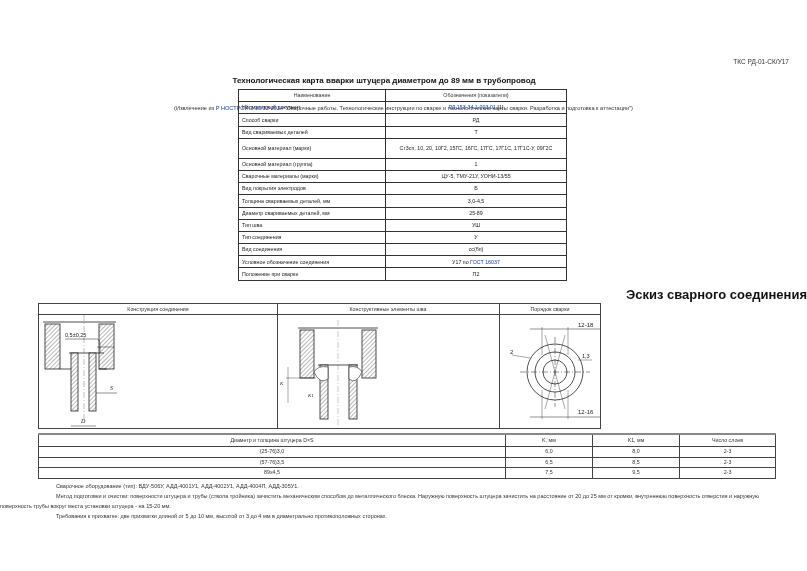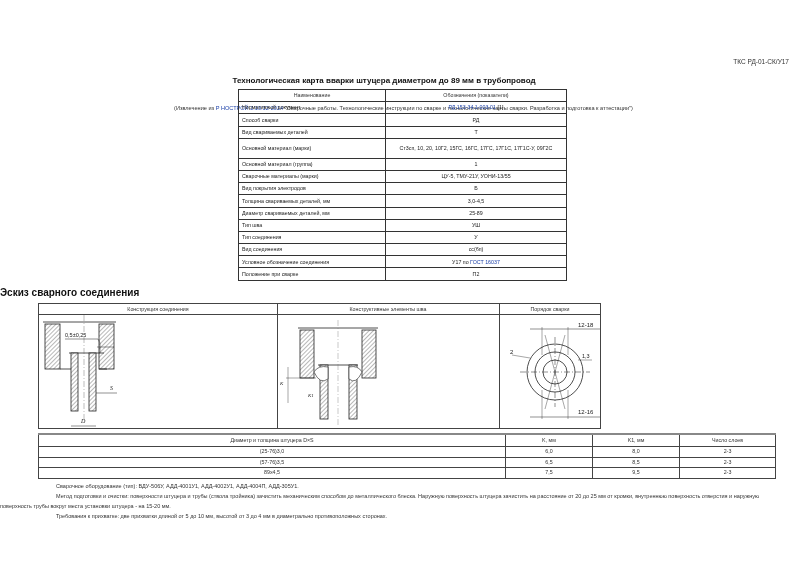--- a/index.html
+++ b/index.html
@@ -11,21 +11,21 @@
   .title { position: absolute; left: 0; width: 696px; top: 76px; text-align: center; font-size: 8px; font-weight: bold; color: #111; margin-left: 36px; }
   .subtitle { position: absolute; left: 0; width: 807px; top: 105px; text-align: center; font-size: 5.6px; color: #333; white-space: nowrap; }
   .link { color: #1a3fa8; }
   table { border-collapse: collapse; }
   .params { position: absolute; left: 238px; top: 89px; width: 329px; font-size: 5.3px; }
   .params td, .params th { border: 0.8px solid #333; padding: 1px 3px; height: 9.2px; line-height: 6.6px; font-weight: normal; }
   .params th { text-align: center; color: #333; }
   .params td.c1 { width: 140px; text-align: left; }
   .params td.c2 { text-align: center; }
   .params tr.tall td { height: 17px; }
-  .sketch-title { position: absolute; left: 0; width: 807px; top: 287px; text-align: left; font-size: 10px; font-weight: bold; color: #111; }
+  .sketch-title { position: absolute; left: 0; width: 807px; top: 287px; text-align: right; font-size: 13px; font-weight: bold; color: #111; }
   .sketch { position: absolute; left: 38px; top: 303px; width: 563px; height: 126px; border: 1px solid #444; box-sizing: border-box; }
   .sketch .hdr { position: absolute; top: 0; height: 11px; border-bottom: 1px solid #444; font-size: 5.3px; text-align: center; line-height: 11px; color: #333; box-sizing: border-box; }
   .sketch .vline { position: absolute; top: 0; bottom: 0; width: 0; border-left: 1px solid #444; }
   .sketch svg { position: absolute; }
   .dims { position: absolute; left: 38px; top: 433px; width: 738px; font-size: 5.3px; }
   .dims td, .dims th { border: 0.8px solid #444; height: 9.5px; line-height: 7px; padding: 0 3px; text-align: center; font-weight: normal; color: #333; }
   .dims tr.head th { height: 11px; border-top: 2px solid #888; }
   .notes { position: absolute; left: 0; top: 481px; width: 790px; font-size: 5.5px; color: #333; line-height: 10px; }
   .notes p { margin: 0; }
   .notes p.ind { text-indent: 56px; }

